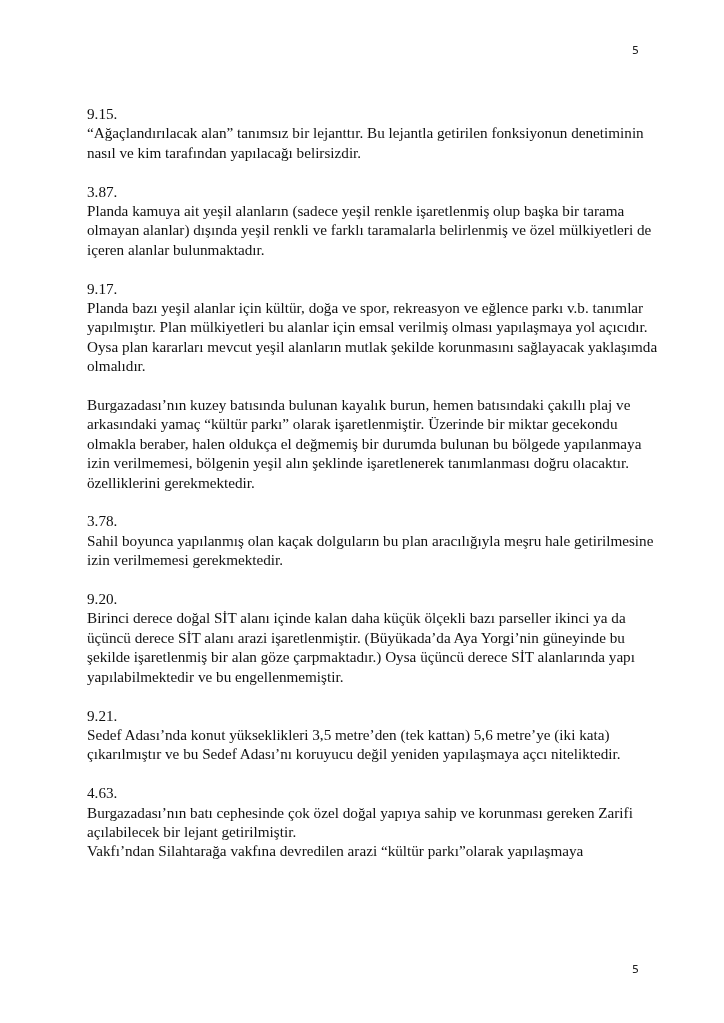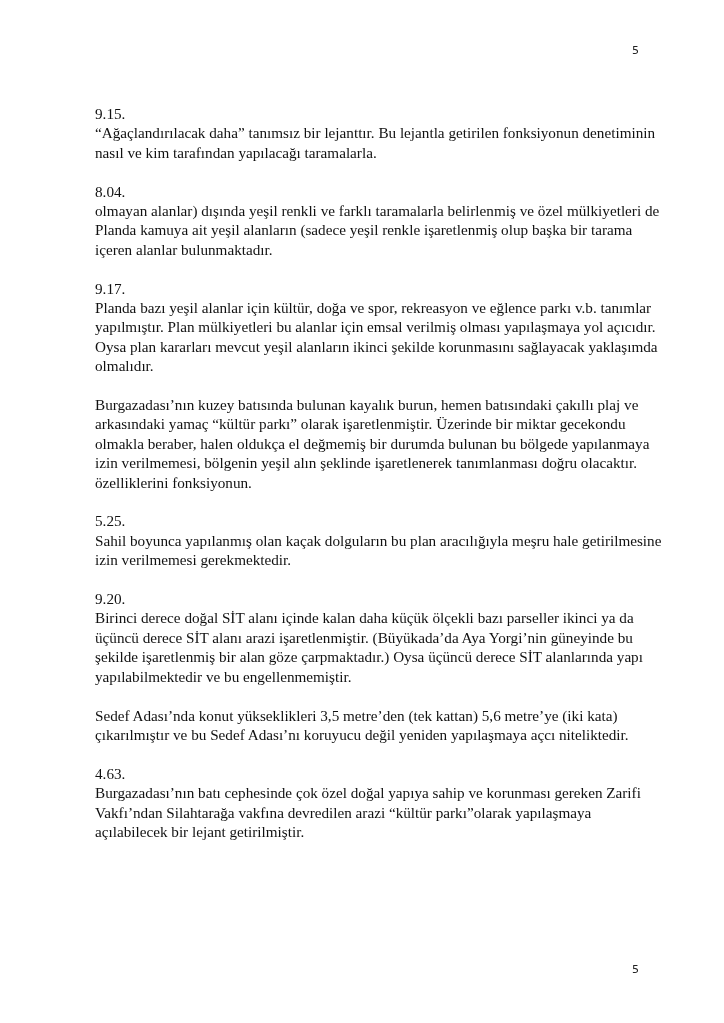--- a/index.html
+++ b/index.html
@@ -18,21 +18,21 @@
       position: absolute;
       font-family: "DejaVu Sans", sans-serif;
       font-size: 11px;
       color: #222222;
     }
     .page-number.top { left: 632px; top: 44px; }
     .page-number.bottom { left: 632px; top: 963px; }
 
     .content {
       position: absolute;
-      left: 95px;
+      left: 87px;
       top: 104px;
       width: 560px;
       font-family: "Liberation Serif", serif;
       font-size: 15.2px;
       line-height: 19.4px;
     }
     .section {
       margin: 0 0 19.4px 0;
     }
     .section-number, .section-text {
@@ -47,83 +47,84 @@
 </head>
 <body>
 
 <div class="page-number top">5</div>
 
 <div class="content">
 
   <div class="section">
     <span class="section-number">9.15.</span>
     <div class="section-text">
-      <span class="line">“Ağaçlandırılacak daha” tanımsız bir lejanttır. Bu lejantla getirilen fonksiyonun denetiminin</span>
-      <span class="line">nasıl ve kim tarafından yapılacağı taramalarla.</span>
+      <span class="line">“Ağaçlandırılacak alan” tanımsız bir lejanttır. Bu lejantla getirilen fonksiyonun denetiminin</span>
+      <span class="line">nasıl ve kim tarafından yapılacağı belirsizdir.</span>
     </div>
   </div>
 
   <div class="section">
-    <span class="section-number">8.04.</span>
+    <span class="section-number">3.87.</span>
     <div class="section-text">
+      <span class="line">Planda kamuya ait yeşil alanların (sadece yeşil renkle işaretlenmiş olup başka bir tarama</span>
       <span class="line">olmayan alanlar) dışında yeşil renkli ve farklı taramalarla belirlenmiş ve özel mülkiyetleri de</span>
-      <span class="line">Planda kamuya ait yeşil alanların (sadece yeşil renkle işaretlenmiş olup başka bir tarama</span>
       <span class="line">içeren alanlar bulunmaktadır.</span>
     </div>
   </div>
 
   <div class="section">
     <span class="section-number">9.17.</span>
     <div class="section-text">
       <span class="line">Planda bazı yeşil alanlar için kültür, doğa ve spor, rekreasyon ve eğlence parkı v.b. tanımlar</span>
       <span class="line">yapılmıştır. Plan mülkiyetleri bu alanlar için emsal verilmiş olması yapılaşmaya yol açıcıdır.</span>
-      <span class="line">Oysa plan kararları mevcut yeşil alanların ikinci şekilde korunmasını sağlayacak yaklaşımda</span>
+      <span class="line">Oysa plan kararları mevcut yeşil alanların mutlak şekilde korunmasını sağlayacak yaklaşımda</span>
       <span class="line">olmalıdır.</span>
     </div>
   </div>
 
   <div class="section">
     <div class="section-text">
       <span class="line">Burgazadası’nın kuzey batısında bulunan kayalık burun, hemen batısındaki çakıllı plaj ve</span>
       <span class="line">arkasındaki yamaç “kültür parkı” olarak işaretlenmiştir. Üzerinde bir miktar gecekondu</span>
       <span class="line">olmakla beraber, halen oldukça el değmemiş bir durumda bulunan bu bölgede yapılanmaya</span>
       <span class="line">izin verilmemesi, bölgenin yeşil alın şeklinde işaretlenerek tanımlanması doğru olacaktır.</span>
-      <span class="line">özelliklerini fonksiyonun.</span>
+      <span class="line">özelliklerini gerekmektedir.</span>
     </div>
   </div>
 
   <div class="section">
-    <span class="section-number">5.25.</span>
+    <span class="section-number">3.78.</span>
     <div class="section-text">
       <span class="line">Sahil boyunca yapılanmış olan kaçak dolguların bu plan aracılığıyla meşru hale getirilmesine</span>
       <span class="line">izin verilmemesi gerekmektedir.</span>
     </div>
   </div>
 
   <div class="section">
     <span class="section-number">9.20.</span>
     <div class="section-text">
       <span class="line">Birinci derece doğal SİT alanı içinde kalan daha küçük ölçekli bazı parseller ikinci ya da</span>
       <span class="line">üçüncü derece SİT alanı arazi işaretlenmiştir. (Büyükada’da Aya Yorgi’nin güneyinde bu</span>
       <span class="line">şekilde işaretlenmiş bir alan göze çarpmaktadır.) Oysa üçüncü derece SİT alanlarında yapı</span>
       <span class="line">yapılabilmektedir ve bu engellenmemiştir.</span>
     </div>
   </div>
 
   <div class="section">
+    <span class="section-number">9.21.</span>
     <div class="section-text">
       <span class="line">Sedef Adası’nda konut yükseklikleri 3,5 metre’den (tek kattan) 5,6 metre’ye (iki kata)</span>
       <span class="line">çıkarılmıştır ve bu Sedef Adası’nı koruyucu değil yeniden yapılaşmaya açcı niteliktedir.</span>
     </div>
   </div>
 
   <div class="section">
     <span class="section-number">4.63.</span>
     <div class="section-text">
       <span class="line">Burgazadası’nın batı cephesinde çok özel doğal yapıya sahip ve korunması gereken Zarifi</span>
+      <span class="line">açılabilecek bir lejant getirilmiştir.</span>
       <span class="line">Vakfı’ndan Silahtarağa vakfına devredilen arazi “kültür parkı”olarak yapılaşmaya</span>
-      <span class="line">açılabilecek bir lejant getirilmiştir.</span>
     </div>
   </div>
 
 </div>
 
 <div class="page-number bottom">5</div>
 
 </body></html>

